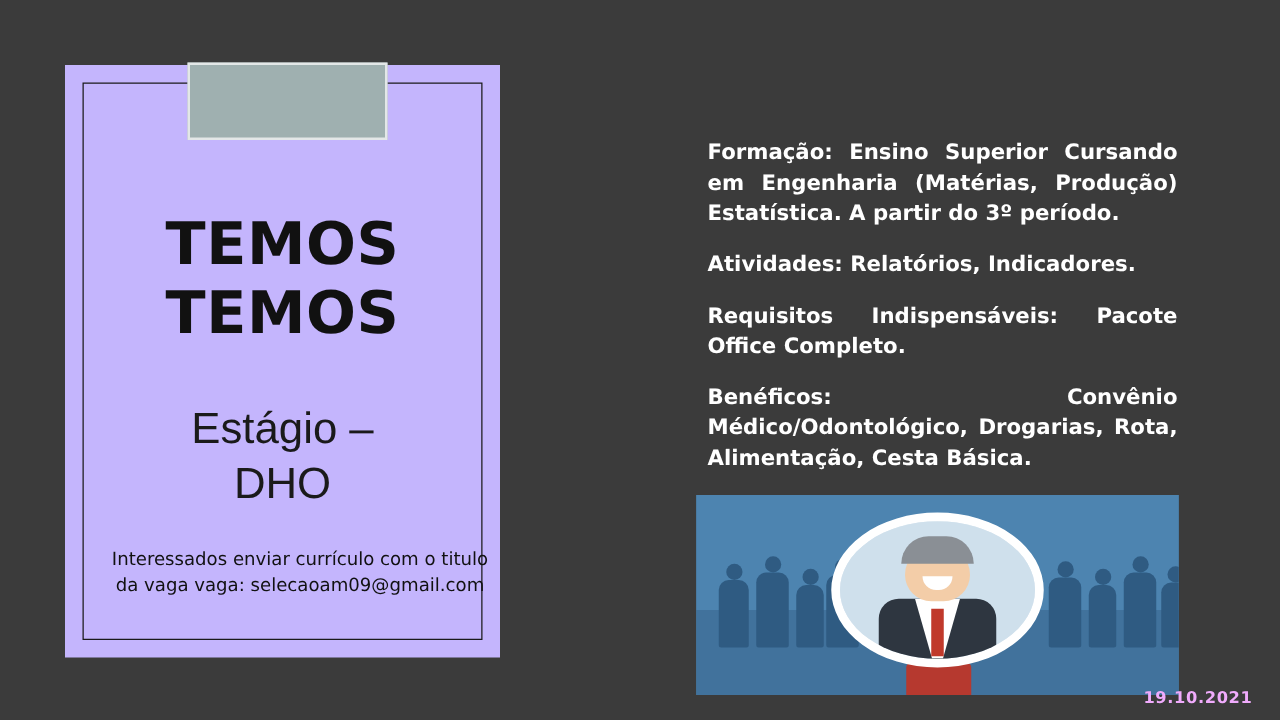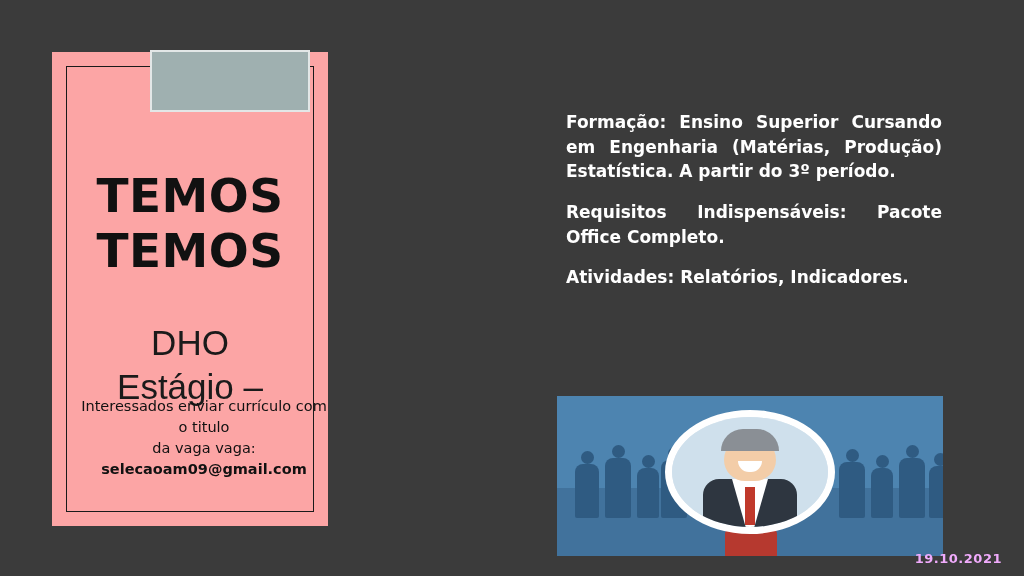--- a/index.html
+++ b/index.html
@@ -13,23 +13,23 @@
     overflow: hidden;
     font-family: "Liberation Sans", sans-serif;
     position: relative;
   }
 
   
   .poster {
     position: absolute;
     left: 52px;
     top: 52px;
-    width: 276px;
+    width: 348px;
     height: 474px;
-    background: #fca5a5;
+    background: #c4b5fd;
     box-shadow: 0 0 0 0 transparent;
   }
   .poster-inner-border {
     position: absolute;
     left: 14px;
     top: 14px;
     right: 14px;
     bottom: 14px;
     border: 1px solid #1a1a1a;
   }
@@ -74,21 +74,21 @@
     right: 0;
     bottom: 46px;
     font-family: "DejaVu Sans", sans-serif;
     font-size: 14.5px;
     line-height: 1.45;
     color: #111111;
     text-align: center;
     margin-left: 28px;
   }
   .contact .email {
-    font-weight: bold;
+    font-weight: normal;
   }
 
   
   .details {
     position: absolute;
     left: 566px;
     top: 110px;
     width: 376px;
     color: #ffffff;
     font-family: "DejaVu Sans", sans-serif;
@@ -260,35 +260,36 @@
 <div class="poster">
   <div class="poster-inner-border"></div>
   <div class="poster-tab"></div>
 
   <div class="poster-content">
     <div class="temos-vagas">
       <div>TEMOS</div>
       <div>TEMOS</div>
     </div>
     <div class="estagio">
+      <div>Estágio –</div>
       <div>DHO</div>
-      <div>Estágio –</div>
     </div>
   </div>
 
   <div class="contact">
     <span>Interessados enviar currículo com o titulo</span><br>
     <span>da vaga vaga: </span><span class="email">selecaoam09@gmail.com</span>
   </div>
 </div>
 
 <div class="details">
   <p>Formação: Ensino Superior Cursando em Engenharia (Matérias, Produção) Estatística. A partir do 3º período.</p>
+  <p>Atividades: Relatórios, Indicadores.</p>
   <p>Requisitos Indispensáveis: Pacote Office Completo.</p>
-  <p>Atividades: Relatórios, Indicadores.</p>
+  <p>Benéficos: Convênio Médico/Odontológico, Drogarias, Rota, Alimentação, Cesta Básica.</p>
 </div>
 
 <div class="banner">
   <div class="banner-sky"></div>
   <div class="banner-floor"></div>
 
   <div class="crowd">
     <div class="person" style="left:18px;  top:68px;  width:24px; height:54px;">
         <span class="head"></span>
       </div>

